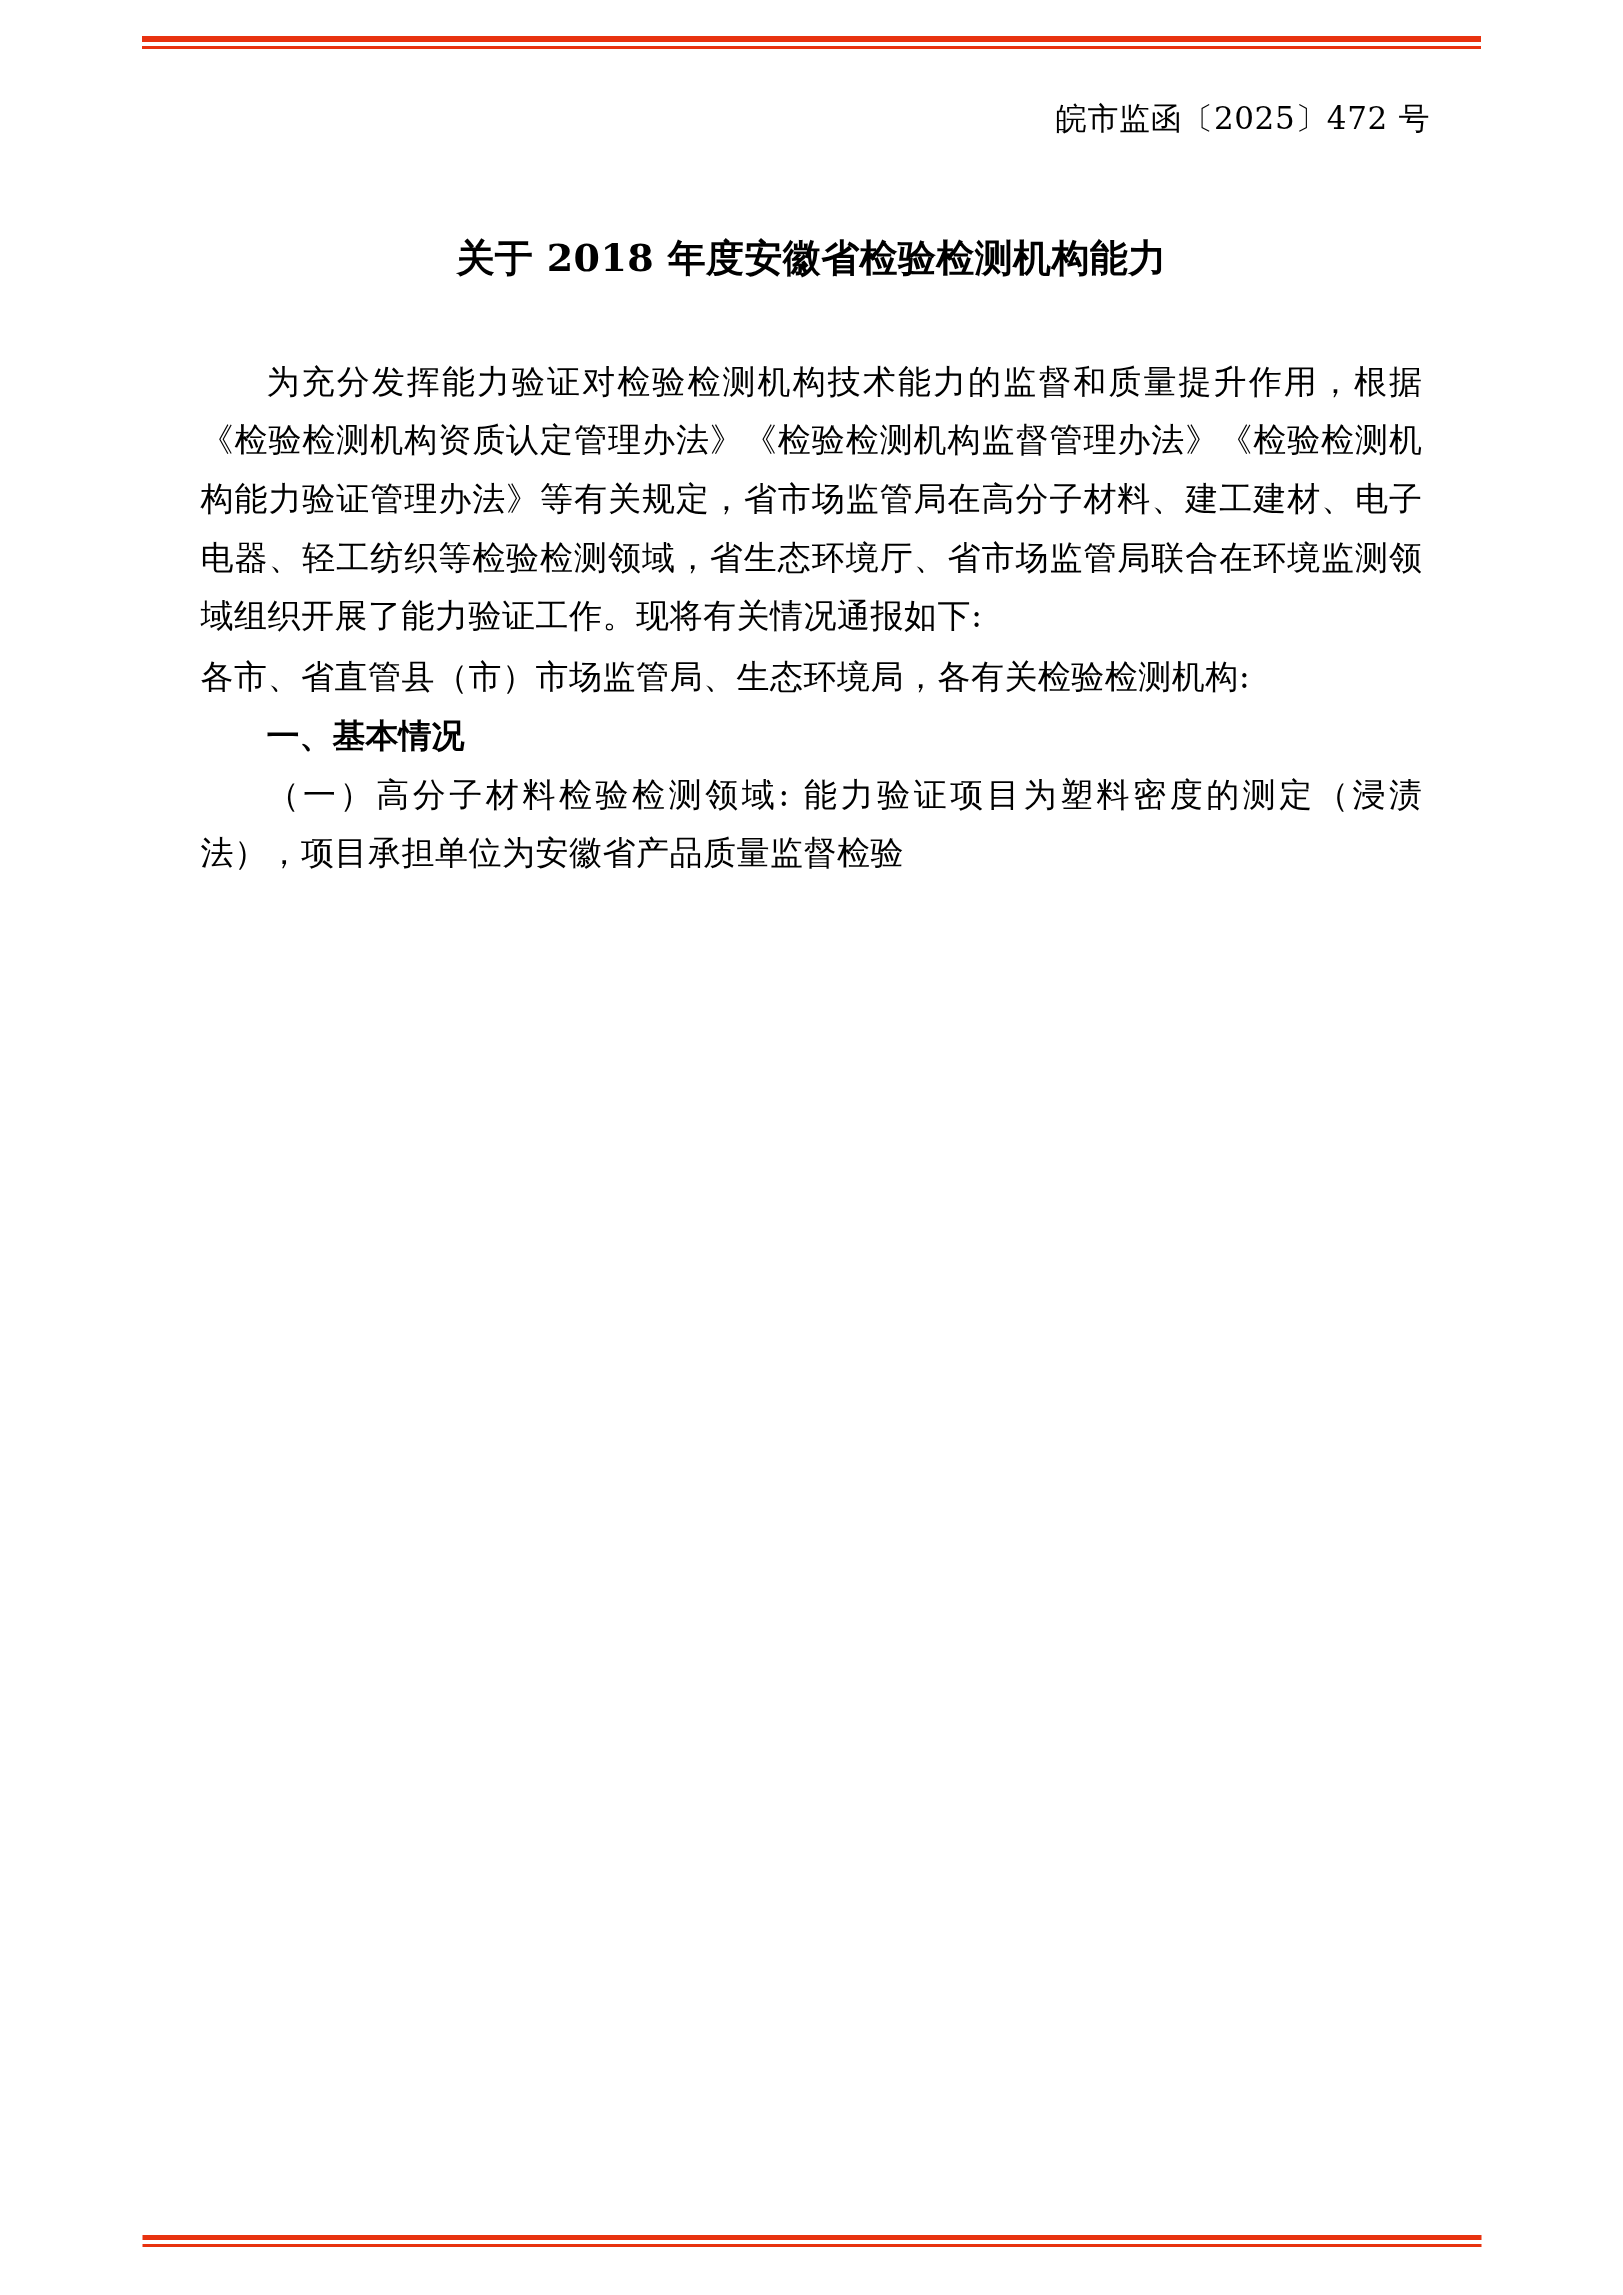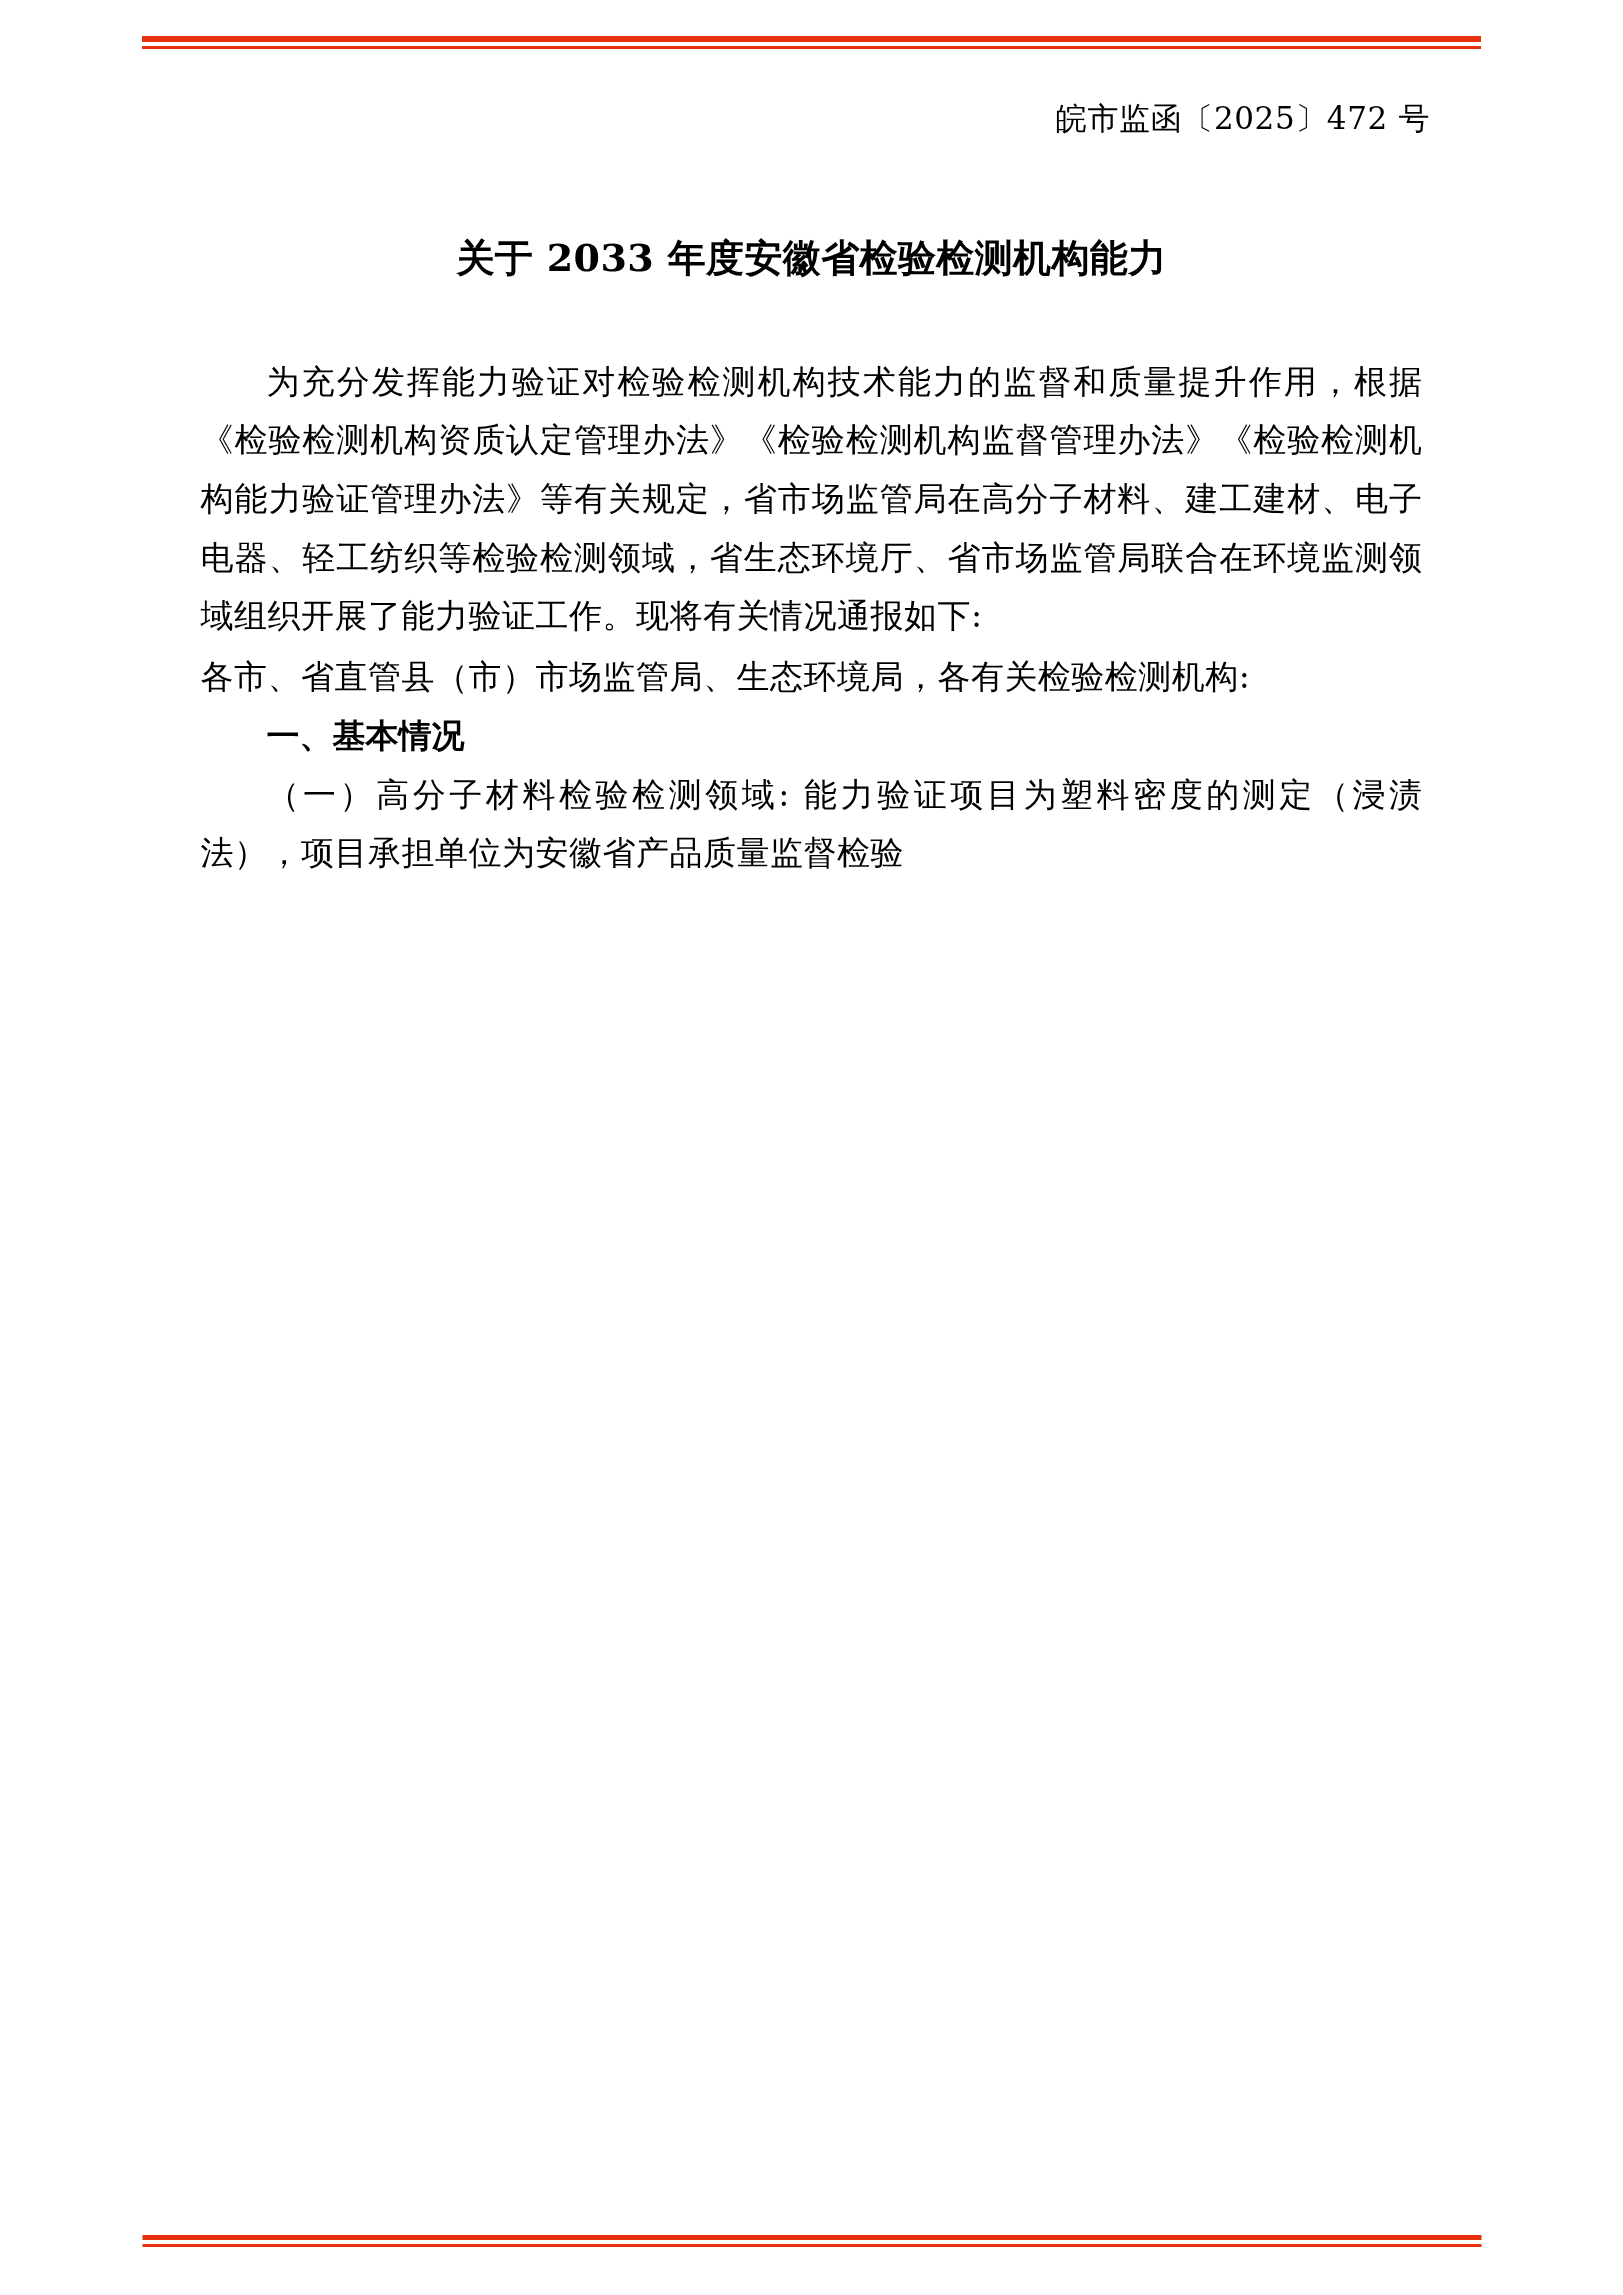--- a/index.html
+++ b/index.html
@@ -147,21 +147,21 @@
 
   <div class="red-rule-wrap">
     <div class="red-rule-thick"></div>
     <div class="red-rule-gap"></div>
     <div class="red-rule-thin"></div>
   </div>
 
   <div class="doc-number">皖市监函〔2025〕472 号</div>
 
   <div class="doc-title">
-    <span class="tl">关于 2033 年度安徽省检验检测机构能力</span>
+    <span class="tl">关于 2018 年度安徽省检验检测机构能力</span>
   </div>
 
   <div class="body-block">
     <p class="para indent">为充分发挥能力验证对检验检测机构技术能力的监督和质量提升作用，根据《检验检测机构资质认定管理办法》《检验检测机构监督管理办法》《检验检测机构能力验证管理办法》等有关规定，省市场监管局在高分子材料、建工建材、电子电器、轻工纺织等检验检测领域，省生态环境厅、省市场监管局联合在环境监测领域组织开展了能力验证工作。现将有关情况通报如下:</p>
     <p class="para">各市、省直管县（市）市场监管局、生态环境局，各有关检验检测机构:</p>
     <p class="heading">一、基本情况</p>
     <p class="para indent">（一）高分子材料检验检测领域: 能力验证项目为塑料密度的测定（浸渍法），项目承担单位为安徽省产品质量监督检验</p>
   </div>
 
   <div class="footer-rule-wrap">

